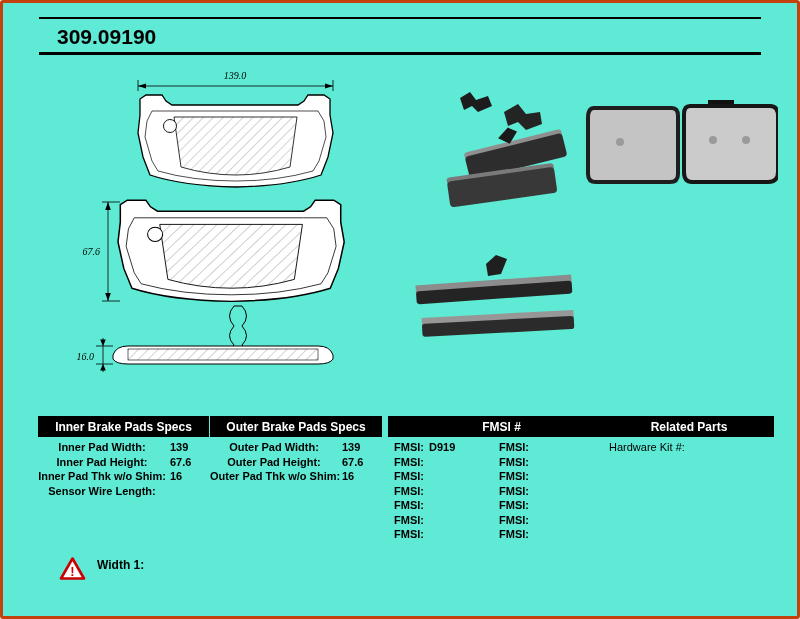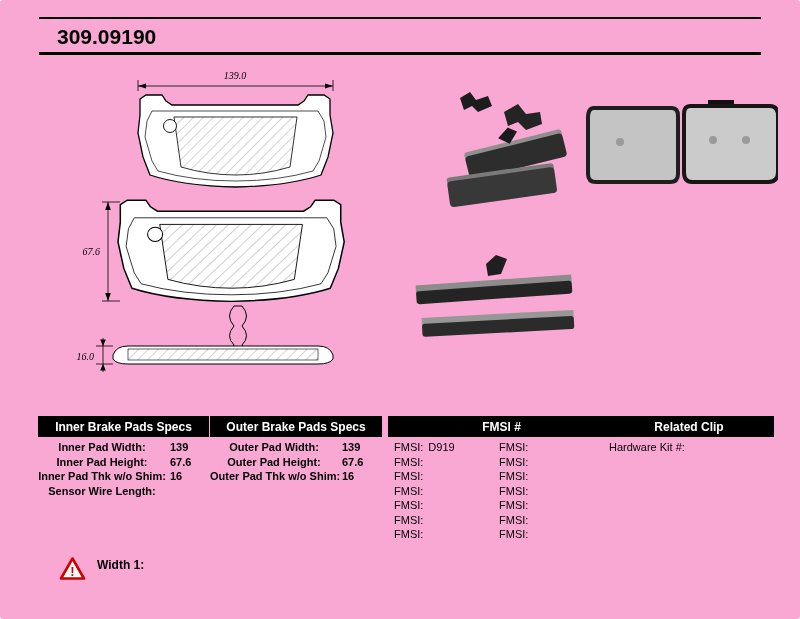--- a/index.html
+++ b/index.html
@@ -5,23 +5,23 @@
   * { margin:0; padding:0; box-sizing:border-box; }
   html,body { width:800px; height:619px; }
   body {
     font-family:"Liberation Sans", sans-serif;
     background:#ffffff;
     position:relative;
     overflow:hidden;
   }
   .page {
     position:absolute; inset:0;
-    border:3px solid #f9a8d4;
+    border:3px solid #c2410c;
     border-radius:3px;
-    background:#f9a8d4;
+    background:#5eead4;
   }
   .rule-top { position:absolute; left:36px; right:36px; top:14px; height:2px; background:#000; }
   .rule-bottom { position:absolute; left:36px; right:36px; top:49px; height:3px; background:#000; }
   .part-number { position:absolute; left:54px; top:22px; font-size:21px; font-weight:bold; color:#000; }
   .product-type { position:absolute; right:55px; top:22px; font-size:21px; font-weight:bold; color:#000; }
 
   svg.tech-drawing { position:absolute; left:35px; top:60px; width:370px; height:340px; }
   svg.product-photos { position:absolute; left:405px; top:75px; width:370px; height:290px; }
   .dim-text { font-family:"Liberation Serif", serif; font-style:italic; font-size:10px; fill:#000; }
 
@@ -40,21 +40,21 @@
   .col { position:absolute; top:437px; }
   .col-inner   { left:35px;  width:171px; }
   .col-outer   { left:207px; width:172px; }
   .col-fmsi    { left:385px; width:211px; }
   .col-related { left:601px; width:170px; }
 
   .spec-row { display:flex; font-size:11px; font-weight:bold; line-height:14.5px; color:#000; }
   .spec-row .lbl { width:128px; text-align:center; white-space:nowrap; }
   .spec-row .val { padding-left:4px; white-space:nowrap; }
 
-  .fmsi-row { display:flex; font-size:11px; font-weight:normal; line-height:14.5px; color:#000; }
+  .fmsi-row { display:flex; font-size:11px; font-weight:bold; line-height:14.5px; color:#000; }
   .fmsi-cell { width:105px; padding-left:6px; display:flex; }
   .fmsi-cell .val { padding-left:5px; }
 
   .rel-row { display:flex; font-size:11px; font-weight:normal; line-height:14.5px; padding-left:5px; color:#000; }
   .rel-row .val { padding-left:5px; }
 
   .warning-icon { position:absolute; left:56px; top:553px; width:27px; height:25px; }
   .note1 { position:absolute; left:94px; top:555px; font-size:12px; font-weight:bold; color:#000; }
   .note2 { position:absolute; left:94px; top:571px; font-size:12px; font-weight:bold; color:#000; }
   .note2 .red-val { color:#cc0000; margin-left:7px; }
@@ -166,21 +166,21 @@
       <g transform="rotate(-3 88 246)">
         <rect x="14" y="236" width="152" height="8" fill="#979797"></rect>
         <rect x="14" y="242" width="152" height="13" rx="3" fill="#2b2b2b"></rect>
       </g>
     </g>
   </svg>
 
   <div class="spec-header hdr-inner">Inner Brake Pads Specs</div>
   <div class="spec-header hdr-outer">Outer Brake Pads Specs</div>
   <div class="spec-header hdr-fmsi">FMSI #</div>
-  <div class="spec-header hdr-related">Related Clip</div>
+  <div class="spec-header hdr-related">Related Parts</div>
 
   <div class="col col-inner">
     <div class="spec-row">
       <span class="lbl">Inner Pad Width:</span>
       <span class="val">139</span>
     </div>
     <div class="spec-row">
       <span class="lbl">Inner Pad Height:</span>
       <span class="val">67.6</span>
     </div>

